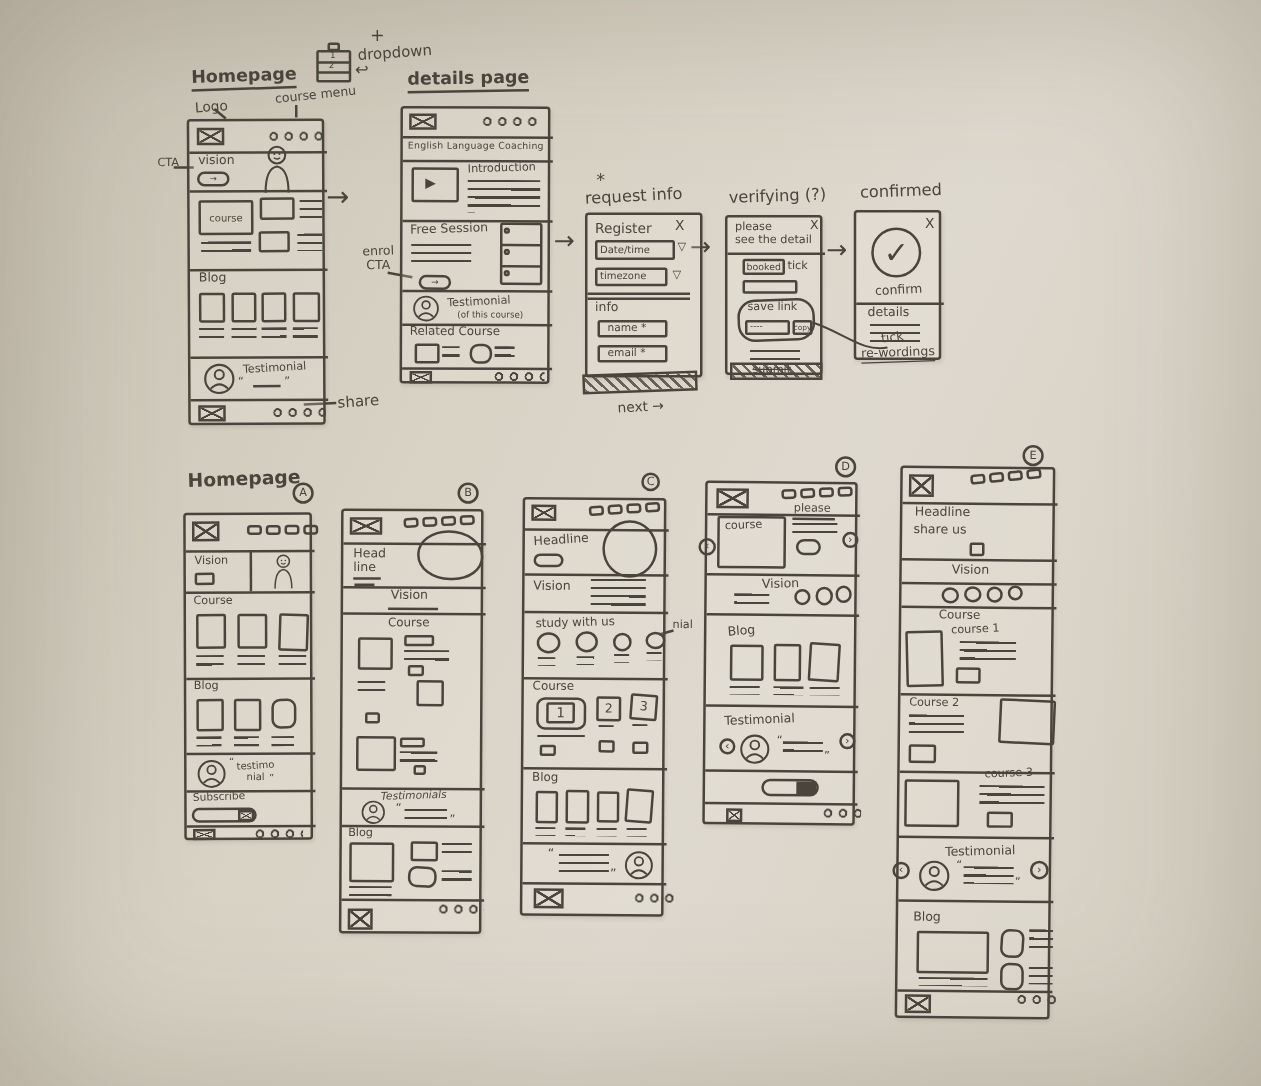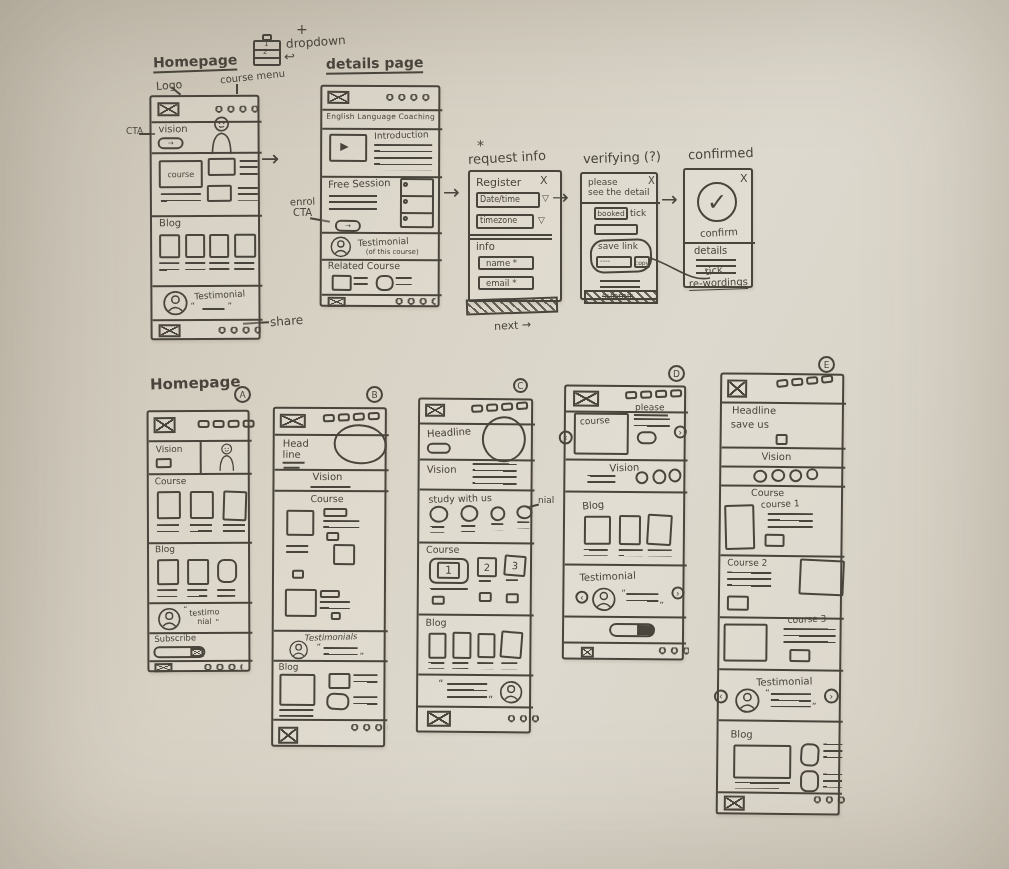--- a/index.html
+++ b/index.html
@@ -441,21 +441,21 @@
 <div class="fr" style="left:718px;top:373px;width:124px;height:442px;transform:rotate(.6deg)">
   <div class="xb" style="left:5px;top:5px;width:20px;height:18px"></div>
   <div class="pills" style="left:54px;top:2px;transform:rotate(-6deg)">
       <span class="pill"></span>
       <span class="pill"></span>
       <span class="pill"></span>
       <span class="pill"></span>
     </div>
   <div class="hl" style="left:0;top:27px;width:124px"></div>
   <div class="t" style="left:10px;top:31px;font-size:10px">Headline</div>
-  <div class="t" style="left:9px;top:45px;font-size:10px">save us</div>
+  <div class="t" style="left:9px;top:45px;font-size:10px">share us</div>
   <div class="b" style="left:54px;top:59px;width:12px;height:11px"></div>
   <div class="hl" style="left:0;top:72px;width:124px"></div>
   <div class="t" style="left:40px;top:77px;font-size:10px">Vision</div>
   <div class="hl" style="left:0;top:91px;width:124px"></div>
   <div class="ci" style="left:32px;top:95px;width:14px;height:13px"></div>
   <div class="ci" style="left:50px;top:94px;width:14px;height:13px"></div>
   <div class="ci" style="left:68px;top:94px;width:13px;height:13px"></div>
   <div class="ci" style="left:85px;top:93px;width:12px;height:12px"></div>
   <div class="hl" style="left:0;top:110px;width:124px"></div>
   <div class="t" style="left:30px;top:113px;font-size:9.5px">Course</div>

